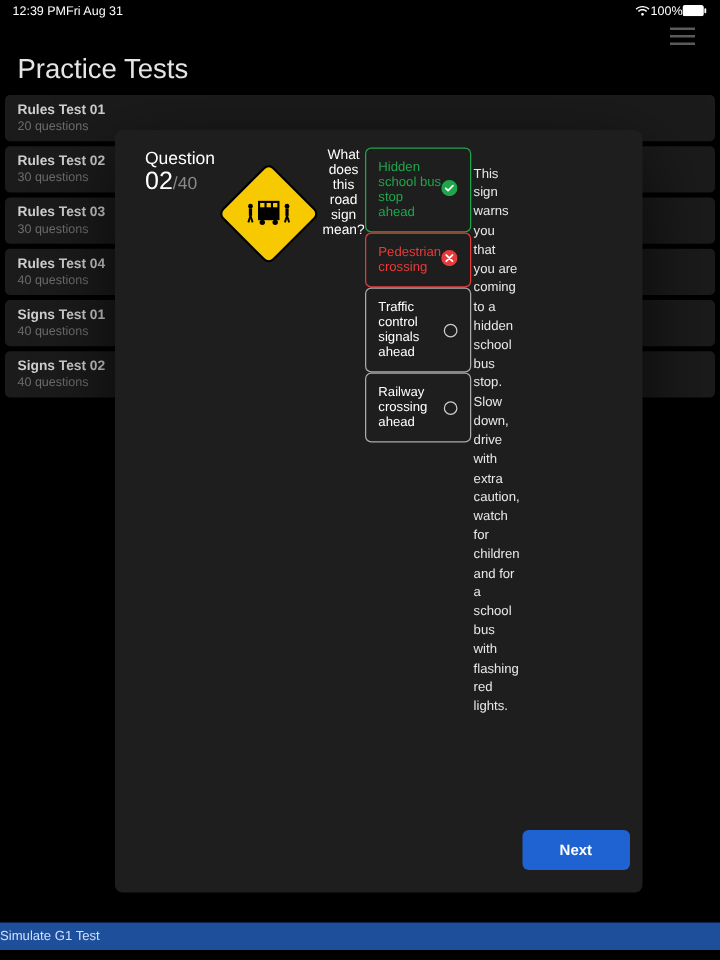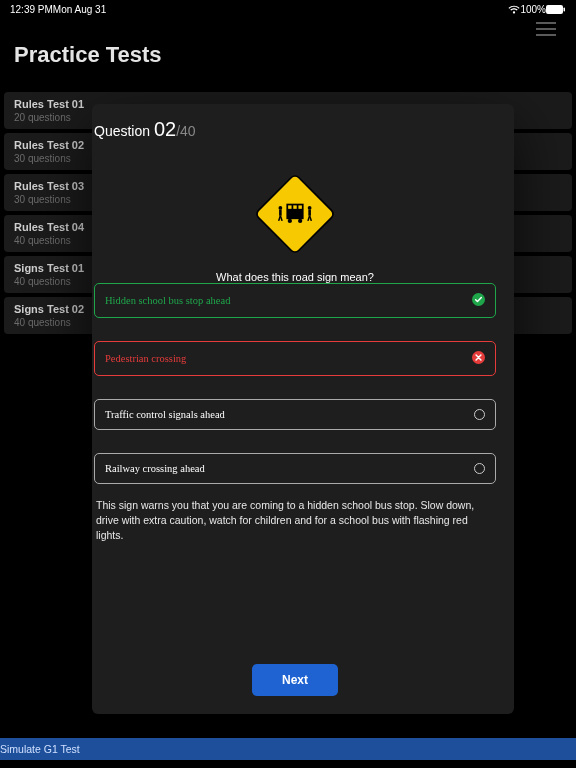--- a/index.html
+++ b/index.html
@@ -37,23 +37,23 @@
   }
   .hamburger span {
     display: block;
     height: 2px;
     background: #5a5a5a;
     width: 100%;
   }
 
   .page-title {
     font-size: 22px;
-    font-weight: 700;
+    font-weight: 400;
     color: #e5e5e5;
-    padding: 26px 14px 24px 14px;
+    padding: 26px 14px 8px 14px;
   }
 
   .test-list {
     display: flex;
     flex-direction: column;
     gap: 2px;
     padding: 0 4px;
   }
   .test-row {
     background: #1b1b1b;
@@ -74,23 +74,23 @@
 
   .modal {
     position: absolute;
     top: 104px;
     left: 92px;
     right: 62px;
     height: 610px;
     background: #1e1e1e;
     border-radius: 6px;
     box-shadow: 0 20px 60px rgba(0,0,0,.7);
-    padding: 14px 18px 12px 2px;
-    display: flex;
-    flex-direction: column;
+    padding: 14px 18px 12px 24px;
+    display: flex;
+    flex-direction: row;
   }
 
   .q-header {
     font-size: 14px;
     color: #fff;
     font-weight: 400;
     margin-bottom: 20px;
   }
   .q-header .cur { font-size: 20px; font-weight: 400; }
   .q-header .total { font-size: 14px; color: #888; }
@@ -100,21 +100,21 @@
     justify-content: center;
     margin: 10px 0 14px 0;
   }
 
   .q-text {
     text-align: center;
     font-size: 11px;
     color: #fff;
   }
 
-  .answers { display: flex; flex-direction: column; gap: 23px; font-family: Liberation Serif, serif; }
+  .answers { display: flex; flex-direction: column; gap: 0; }
   .answer {
     border: 1px solid #aaa;
     border-radius: 5px;
     padding: 9px 10px;
     font-size: 10.5px;
     display: flex;
     justify-content: space-between;
     align-items: center;
     color: #fff;
   }
@@ -163,21 +163,21 @@
     color: #cfe0ff;
     font-weight: 500;
   }
 </style>
 </head>
 <body>
 
 <div class="status-bar">
   <div class="status-left">
     <span>12:39 PM</span>
-    <span>Mon Aug 31</span>
+    <span>Fri Aug 31</span>
   </div>
   <div class="status-right">
     <span>
       <svg width="12" height="9" viewBox="0 0 12 9">
           <path d="M6 8.5c.6 0 1.1-.5 1.1-1.1S6.6 6.3 6 6.3s-1.1.5-1.1 1.1.5 1.1 1.1 1.1zm-2.8-2.9c1.5-1.5 4-1.5 5.6 0l.9-.9c-2-2-5.3-2-7.4 0l.9.9zM.5 2.9l.9.9c2.6-2.6 6.7-2.6 9.3 0l.9-.9C8.4.1 3.7.1.5 2.9z" fill="#fff"></path>
         </svg>
     </span>
     <span>100%</span>
     <span>
       <svg width="20" height="9" viewBox="0 0 20 9">

